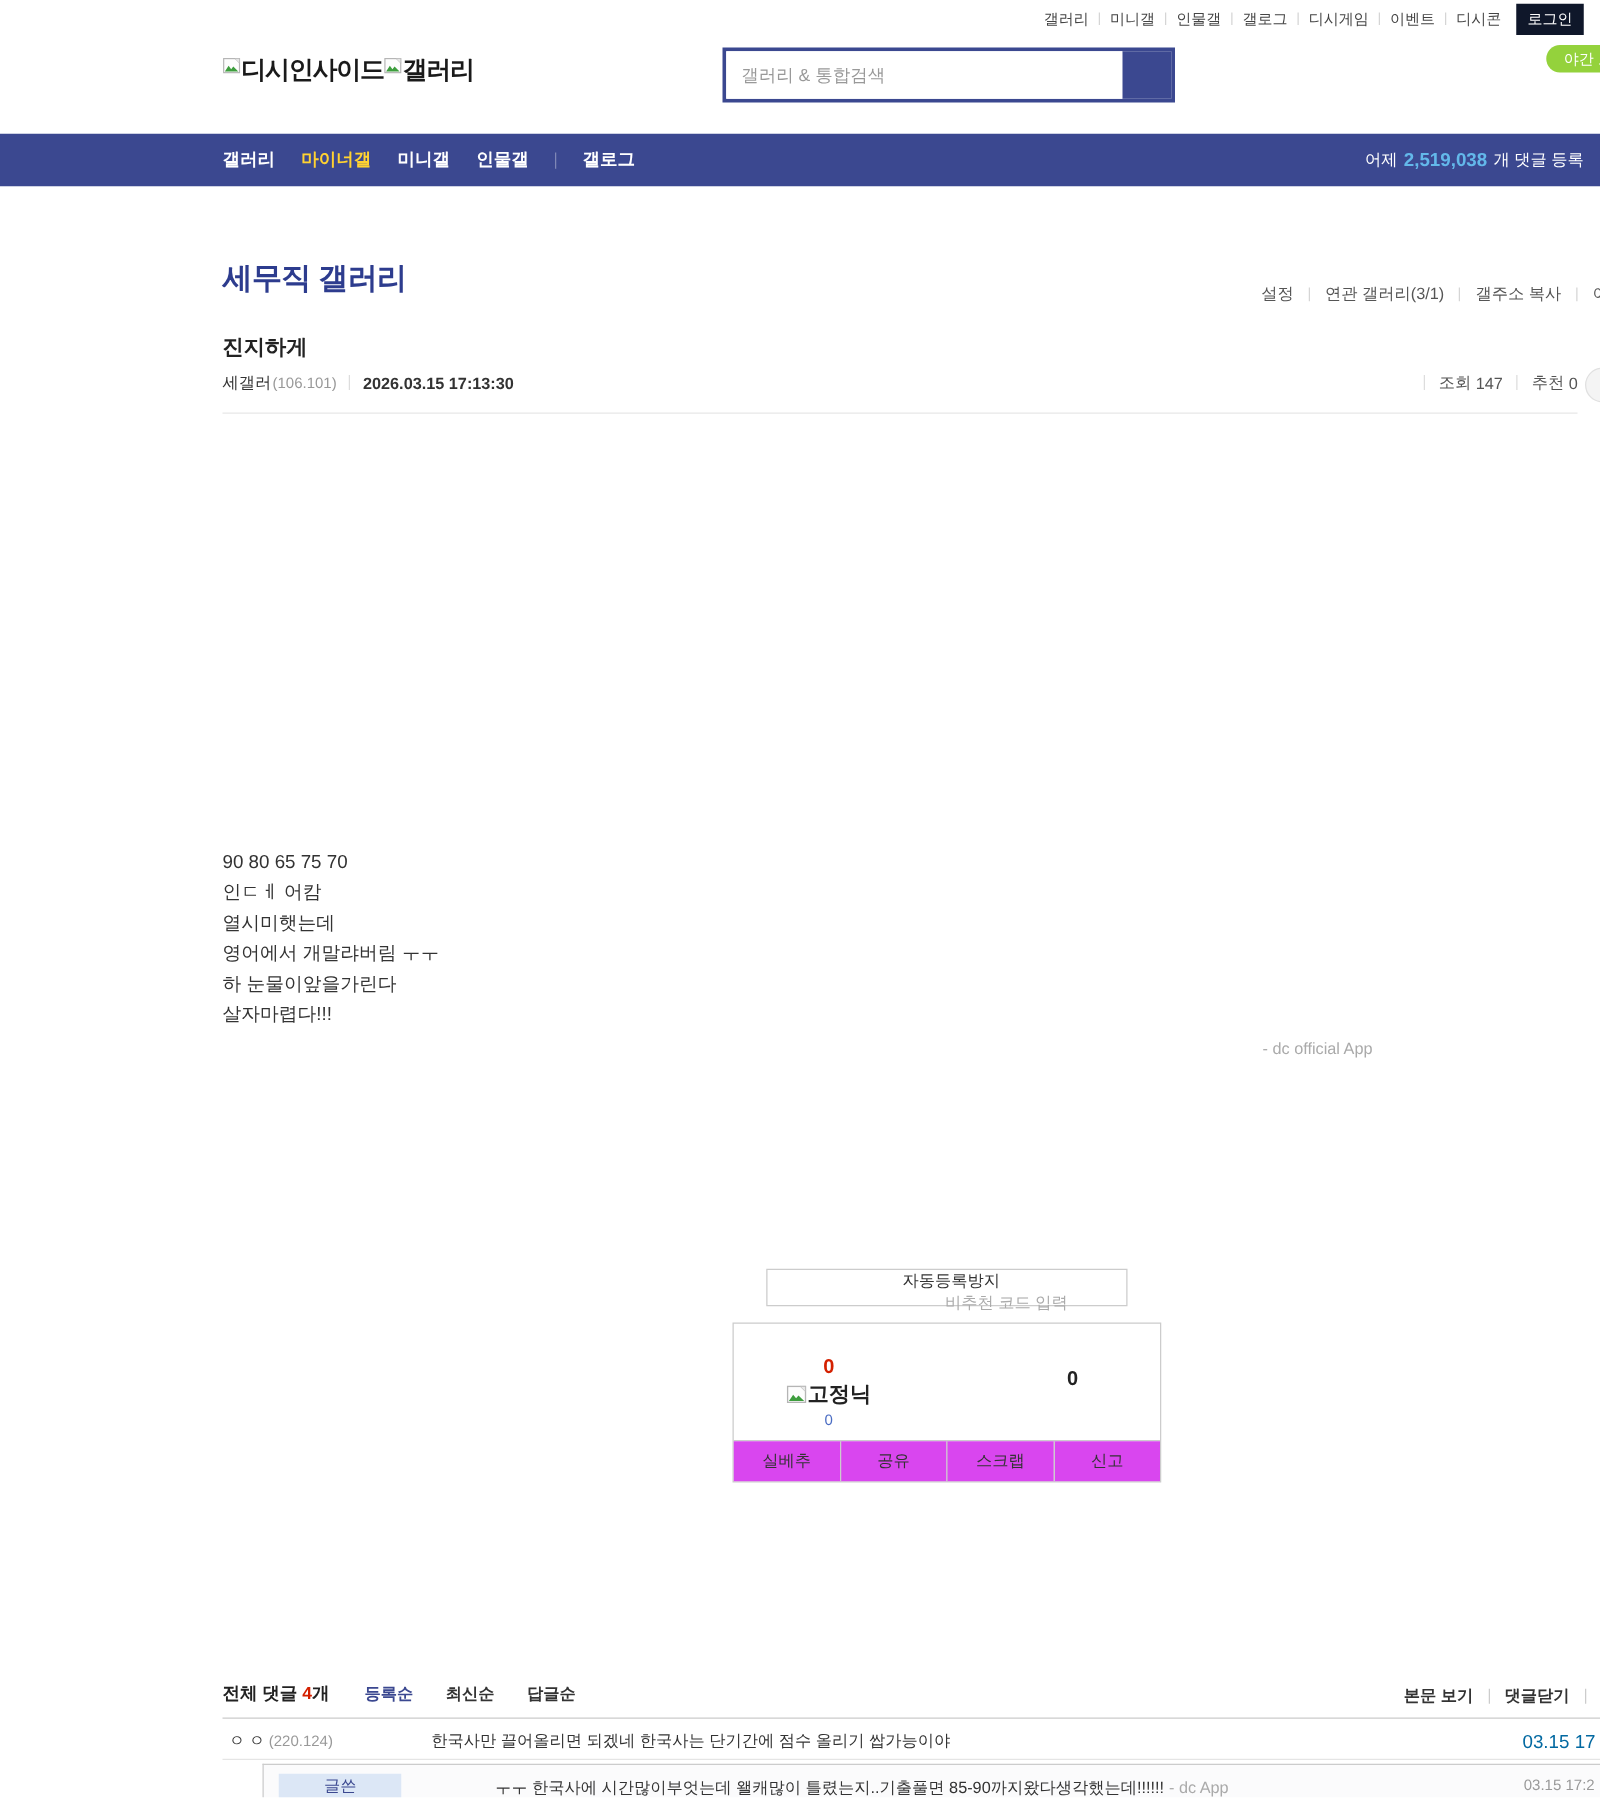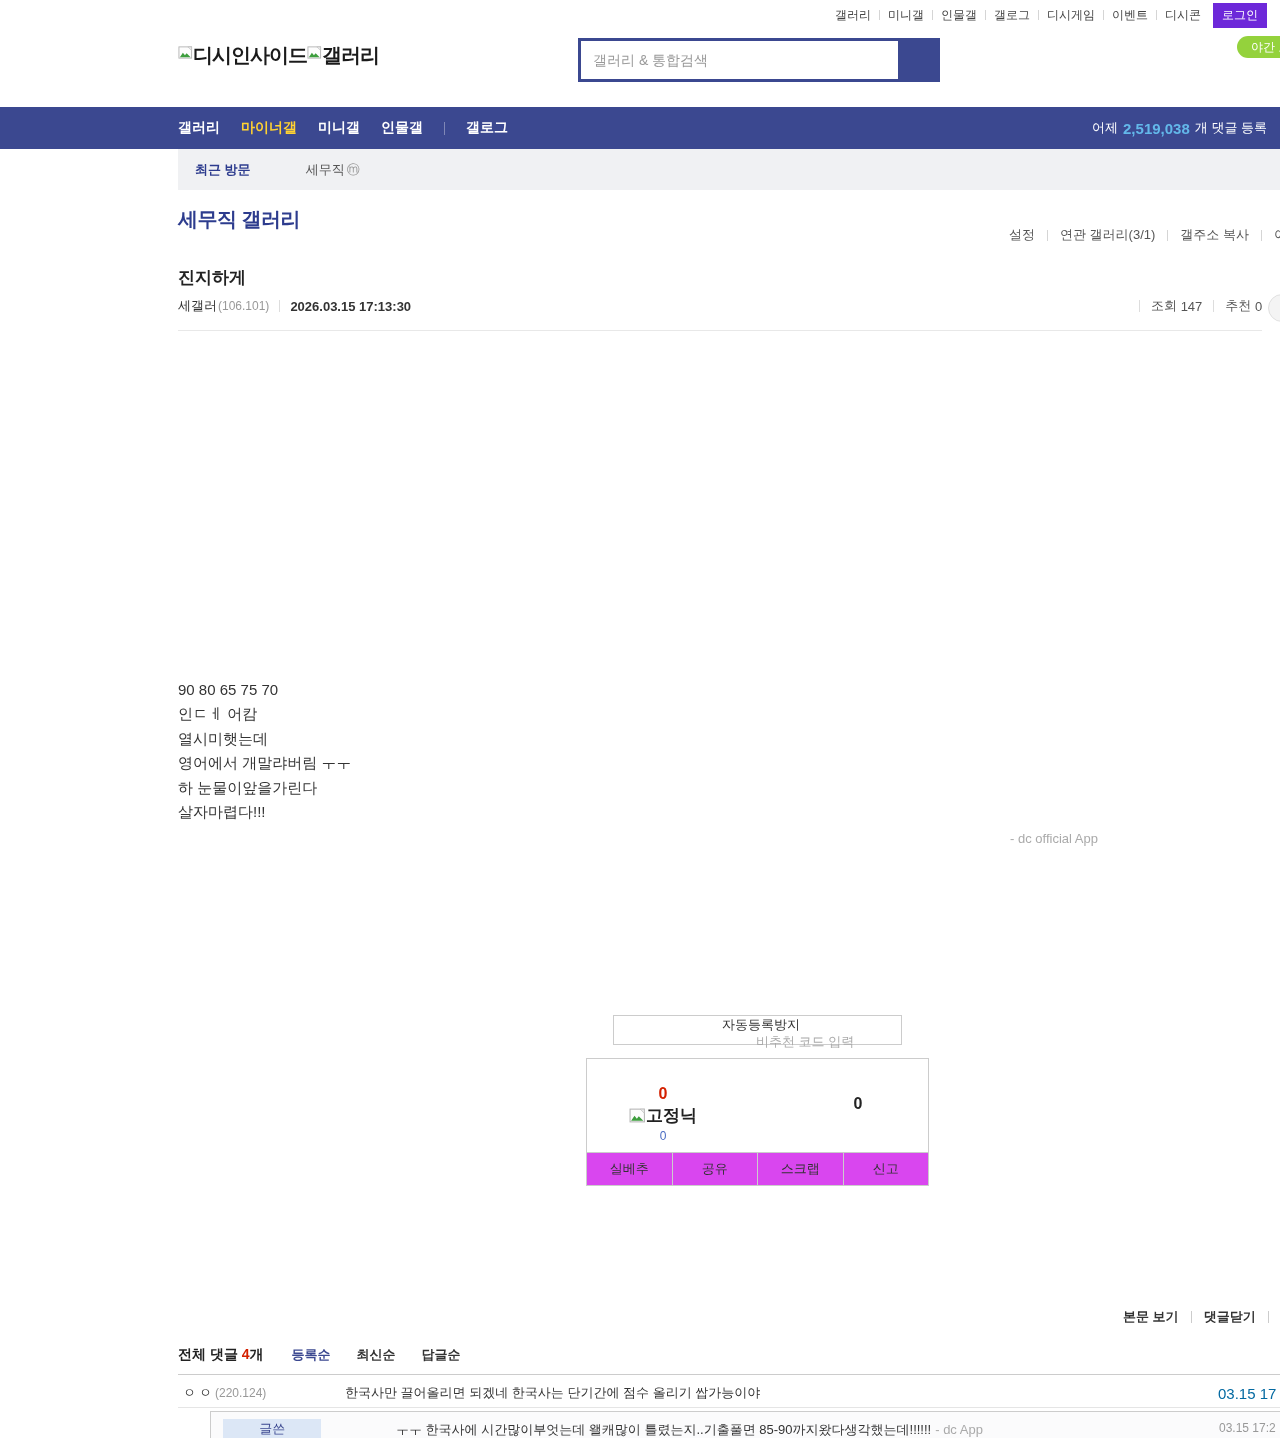--- a/index.html
+++ b/index.html
@@ -3,21 +3,21 @@
 <meta charset="utf-8">
 <style>
   * { margin:0; padding:0; box-sizing:border-box; }
   body { font-family:"Liberation Sans", sans-serif; background:#fff; }
   #page { position:relative; width:1280px; height:1438px; overflow:hidden; background:#fff; }
 
   
   .topbar { position:absolute; top:0; left:0; width:100%; height:30px; display:flex; align-items:center; justify-content:flex-end; padding-right:13px; }
   .topbar .tlink { font-size:12px; color:#444; cursor:pointer; }
   .tsep { width:1px; height:10px; background:#d5d5d5; margin:0 8px; }
-  .login-btn { margin-left:12px; background:#6d28d9; color:#fff; font-size:12px; padding:4px 9px; cursor:pointer; border:0; }
+  .login-btn { margin-left:12px; background:#0f172a; color:#fff; font-size:12px; padding:4px 9px; cursor:pointer; border:0; }
   .night-btn { position:absolute; left:1237px; top:36px; height:22px; line-height:22px; padding:0 14px; border-radius:12px; background:#94d23c; color:#fff; font-size:12px; white-space:nowrap; cursor:pointer; }
 
   
   .logo { position:absolute; left:178px; top:42px; display:flex; align-items:flex-start; font-size:20px; font-weight:bold; color:#1a1a1a; letter-spacing:-1px; cursor:pointer; }
   .logo svg { margin-top:3px; }
   .search { position:absolute; left:578px; top:38px; width:362px; height:44px; border:3px solid #3b4890; display:flex; background:#fff; }
   .search input { flex:1; border:0; outline:none; padding:0 12px; font-size:14px; color:#333; }
   .search input::placeholder { color:#999; }
   .search-btn { width:39px; background:#3b4890; border:0; cursor:pointer; }
 
@@ -29,21 +29,21 @@
   .nav-right { position:absolute; right:13px; top:0; height:42px; display:flex; align-items:center; color:#fff; font-size:13px; gap:5px; }
   .nav-count { color:#63b8ea; font-weight:bold; font-size:15px; }
 
   
   .breadcrumb { position:absolute; left:178px; top:149px; width:1102px; height:41px; background:#f0f1f3; display:flex; align-items:center; padding-left:17px; }
   .bc-recent { font-size:13px; font-weight:bold; color:#2d3c8e; cursor:pointer; }
   .bc-gallery { margin-left:55px; font-size:13px; color:#555; cursor:pointer; }
   .bc-m { color:#999; margin-left:2px; font-size:13px; }
 
   
-  .gal-title { position:absolute; left:178px; top:206px; font-size:20px; font-weight:bold; color:#2d3c8e; letter-spacing:-0.5px; }
+  .gal-title { position:absolute; left:178px; top:206px; font-size:24px; font-weight:bold; color:#2d3c8e; letter-spacing:-0.5px; }
   .gal-links { position:absolute; left:1009px; top:226px; display:flex; align-items:center; white-space:nowrap; font-size:13px; color:#555; }
   .gal-links .glink { cursor:pointer; color:#555; }
   .glsep { width:1px; height:11px; background:#d5d5d5; margin:0 12px; }
 
   
   .post-title { position:absolute; left:178px; top:266px; font-size:17px; font-weight:bold; color:#222; }
   .author-row { position:absolute; left:178px; top:297px; display:flex; align-items:center; font-size:13px; color:#333; }
   .author-ip { color:#999; font-size:12px; margin-left:1px; }
   .asep { width:1px; height:12px; background:#ddd; margin:0 10px; }
   .post-date { font-weight:600; color:#333; }
@@ -75,21 +75,21 @@
   .vote-btn { flex:1; display:flex; align-items:center; justify-content:center; font-size:13px; color:#333; border-left:1px solid #ccc; background:#d946ef; cursor:pointer; }
   .vote-btn:first-child { border-left:0; }
 
   
   .cmt-head { position:absolute; left:178px; top:1346px; display:flex; align-items:center; }
   .cmt-total { font-size:14px; font-weight:bold; color:#222; }
   .cmt-total .red { color:#d42000; }
   .cmt-sorts { display:flex; gap:26px; margin-left:28px; }
   .cmt-sort { font-size:13px; font-weight:bold; color:#333; cursor:pointer; }
   .cmt-sort.active { color:#3b4890; }
-  .cmt-head-right { position:absolute; left:1123px; top:1308px; display:flex; align-items:center; white-space:nowrap; }
+  .cmt-head-right { position:absolute; left:1123px; top:1348px; display:flex; align-items:center; white-space:nowrap; }
   .chr-link { font-size:13px; font-weight:bold; color:#333; cursor:pointer; }
   .chsep { width:1px; height:12px; background:#ccc; margin:0 12px; }
   .cmt-line { position:absolute; left:178px; top:1374px; width:1102px; border-top:1px solid #ccc; }
 
   .cmt-row1 { position:absolute; left:178px; top:1375px; width:1102px; height:33px; border-bottom:1px solid #e5e5e5; }
   .cmt-nick { position:absolute; left:5px; top:9px; font-size:13px; color:#333; cursor:pointer; }
   .ls { letter-spacing:3px; }
   .cmt-ip { font-size:12px; color:#999; letter-spacing:0; }
   .cmt-text { position:absolute; left:167px; top:9px; font-size:13px; color:#333; white-space:nowrap; }
   .cmt-time { position:absolute; left:1040px; top:10px; font-size:15px; color:#0369a1; white-space:nowrap; }
@@ -153,24 +153,20 @@
     <span class="nitem">인물갤</span>
     <span class="nsep"></span>
     <span class="nitem">갤로그</span>
     <div class="nav-right">
       <span>어제</span>
       <span class="nav-count">2,519,038</span>
       <span>개 댓글 등록</span>
     </div>
   </div>
 
-  <div class="breadcrumb">
-    <span class="bc-recent">최근 방문</span>
-    <span class="bc-gallery"><span>세무직</span><span class="bc-m">ⓜ</span></span>
-  </div>
 
   <h1 class="gal-title">세무직 갤러리</h1>
   <div class="gal-links">
     <span class="glink">설정</span>
       <span class="glsep"></span>
     <span class="glink">연관 갤러리(3/1)</span>
       <span class="glsep"></span>
     <span class="glink">갤주소 복사</span>
       <span class="glsep"></span>
     <span class="glink">이용</span>

